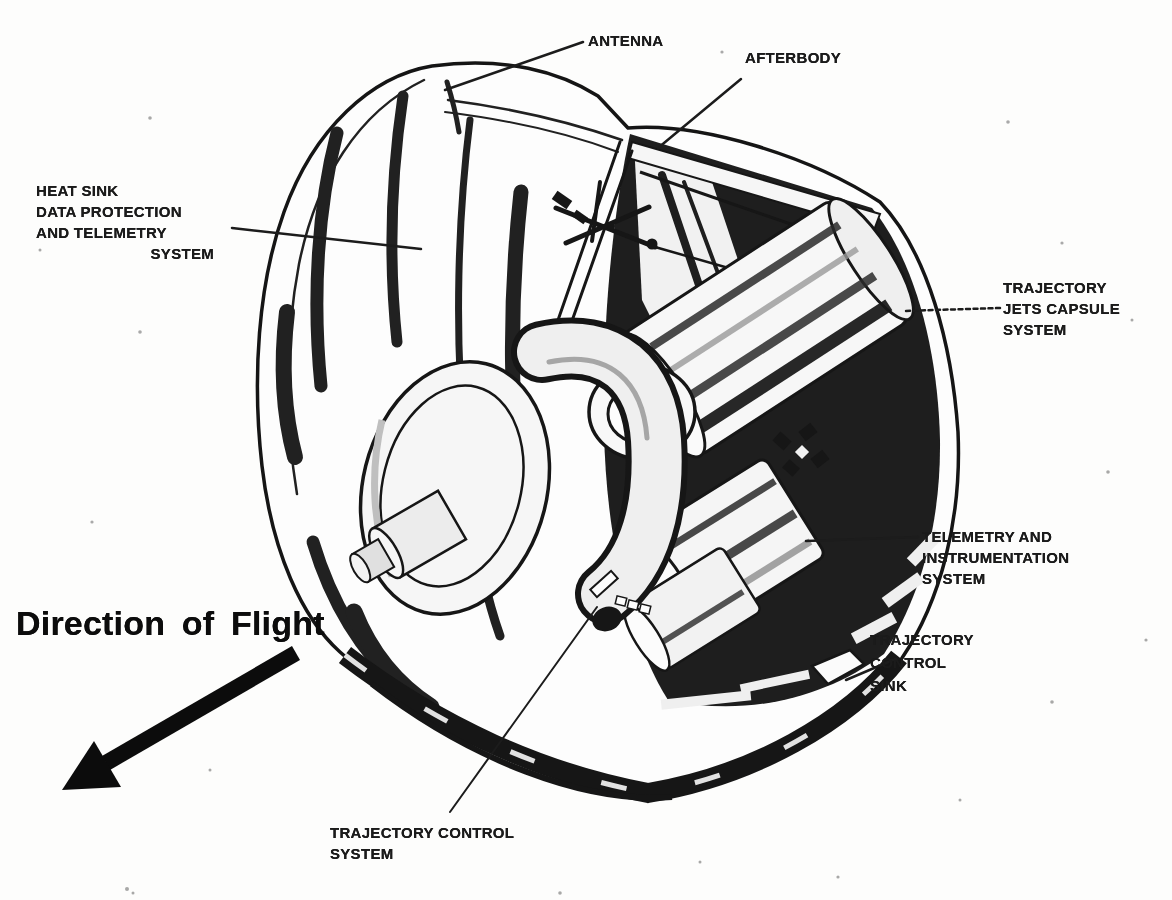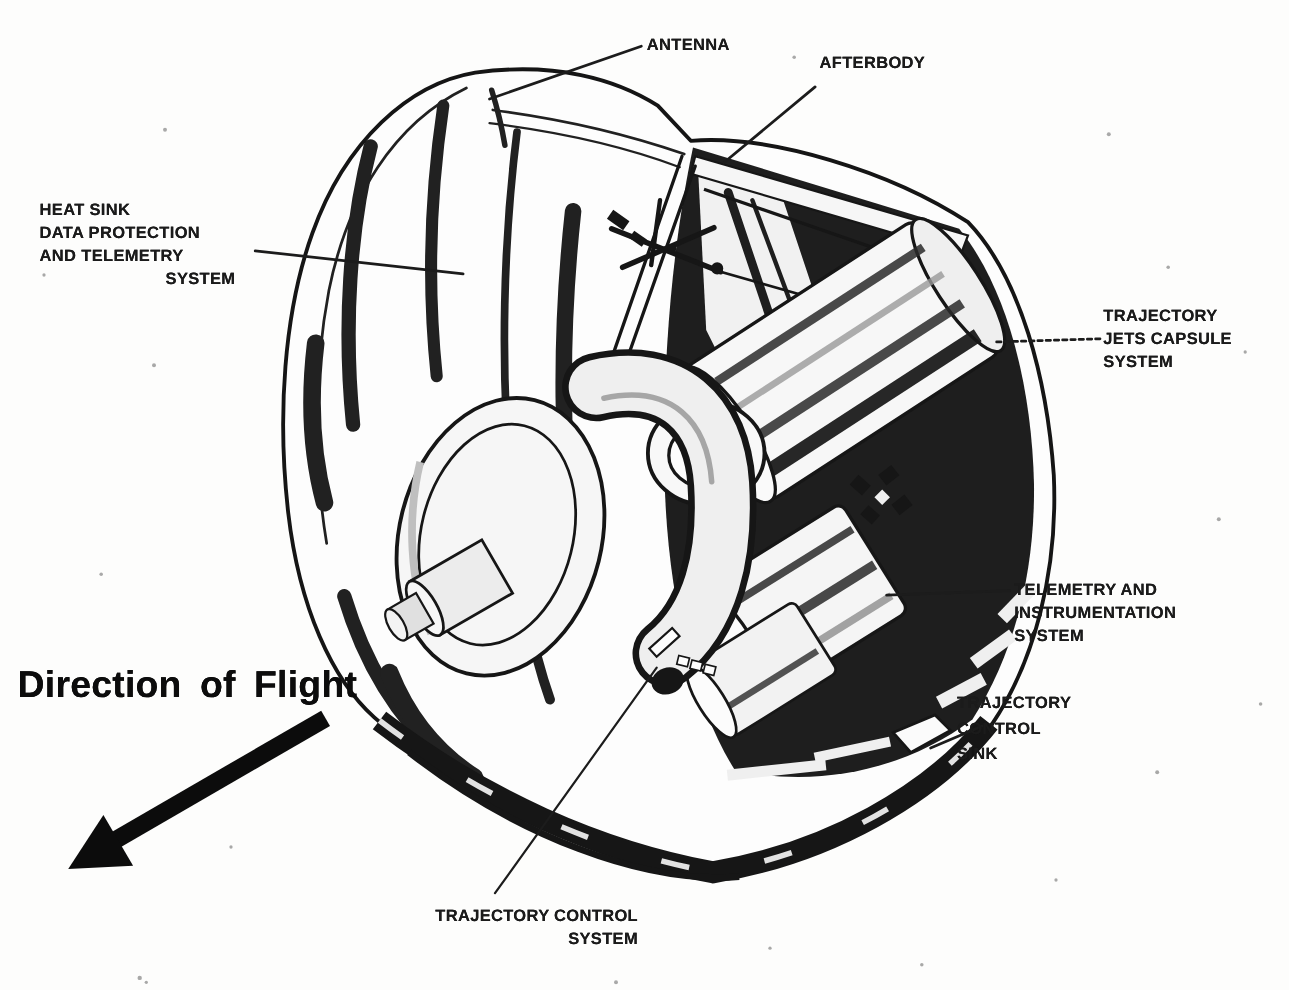--- a/index.html
+++ b/index.html
@@ -7,21 +7,21 @@
     position:relative;width:1172px;height:900px;background:#fdfdfc;overflow:hidden;
     font-family:"Liberation Sans",sans-serif;
   }
   .page svg{position:absolute;left:0;top:0;width:1172px;height:900px;}
   .lbl{
     position:absolute;color:#1b1b1b;font-weight:700;font-size:15px;line-height:21px;
     letter-spacing:.3px;white-space:nowrap;text-shadow:0 0 .5px #1b1b1b;z-index:5;
   }
   .lbl .ln{display:block;}
   .lbl .right{text-align:right;}
-  .lbl.center{text-align:right;}
+  .lbl.center{text-align:left;}
   .flight{
     position:absolute;font-size:34px;font-weight:700;color:#0c0c0c;
     letter-spacing:.2px;word-spacing:7px;white-space:nowrap;z-index:5;
     text-shadow:0 0 .5px #0c0c0c;
     text-align:center;
   }
 </style>
 </head>
 <body>
 

